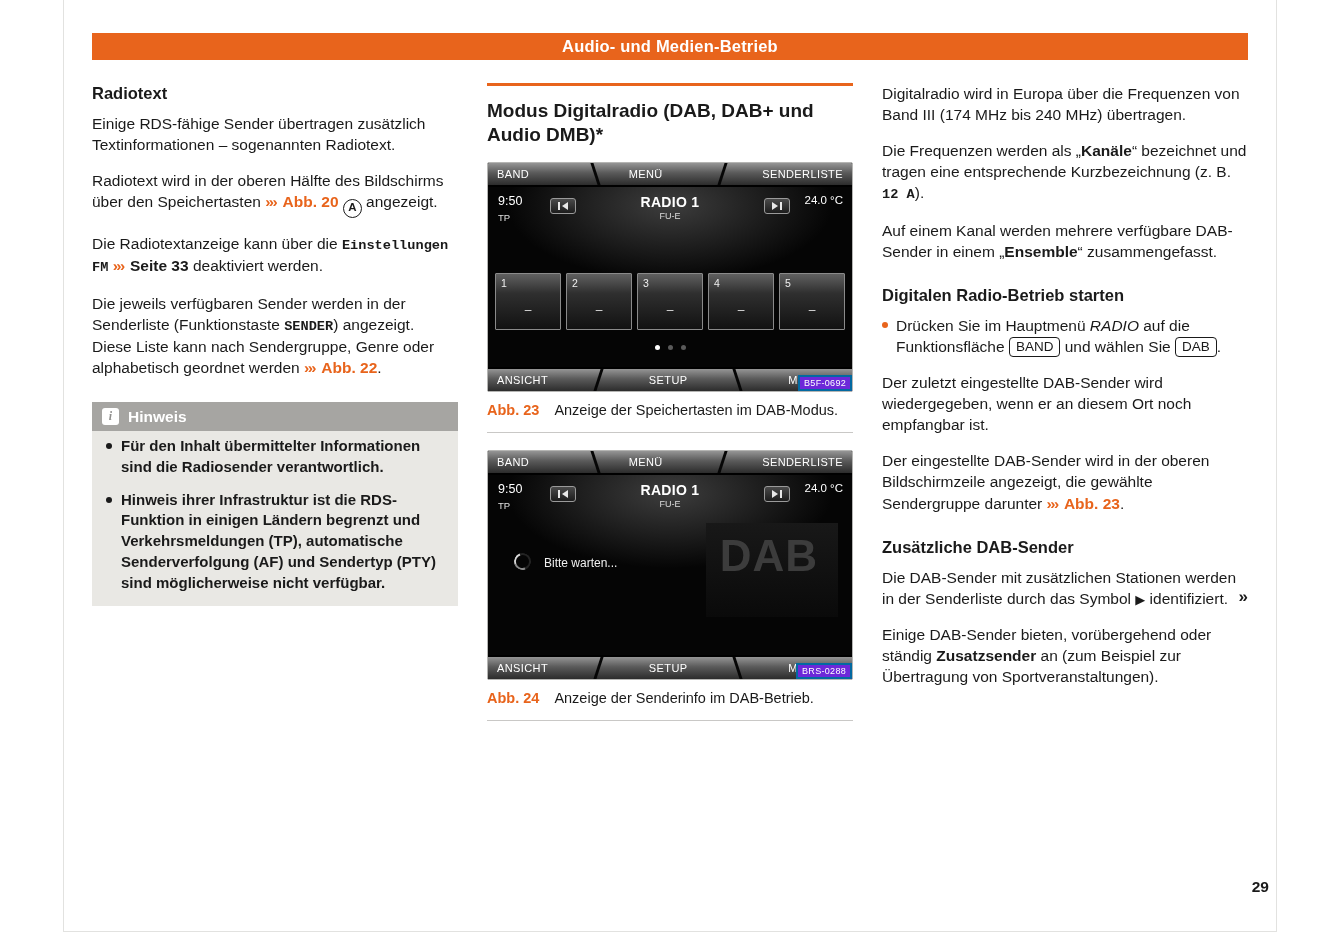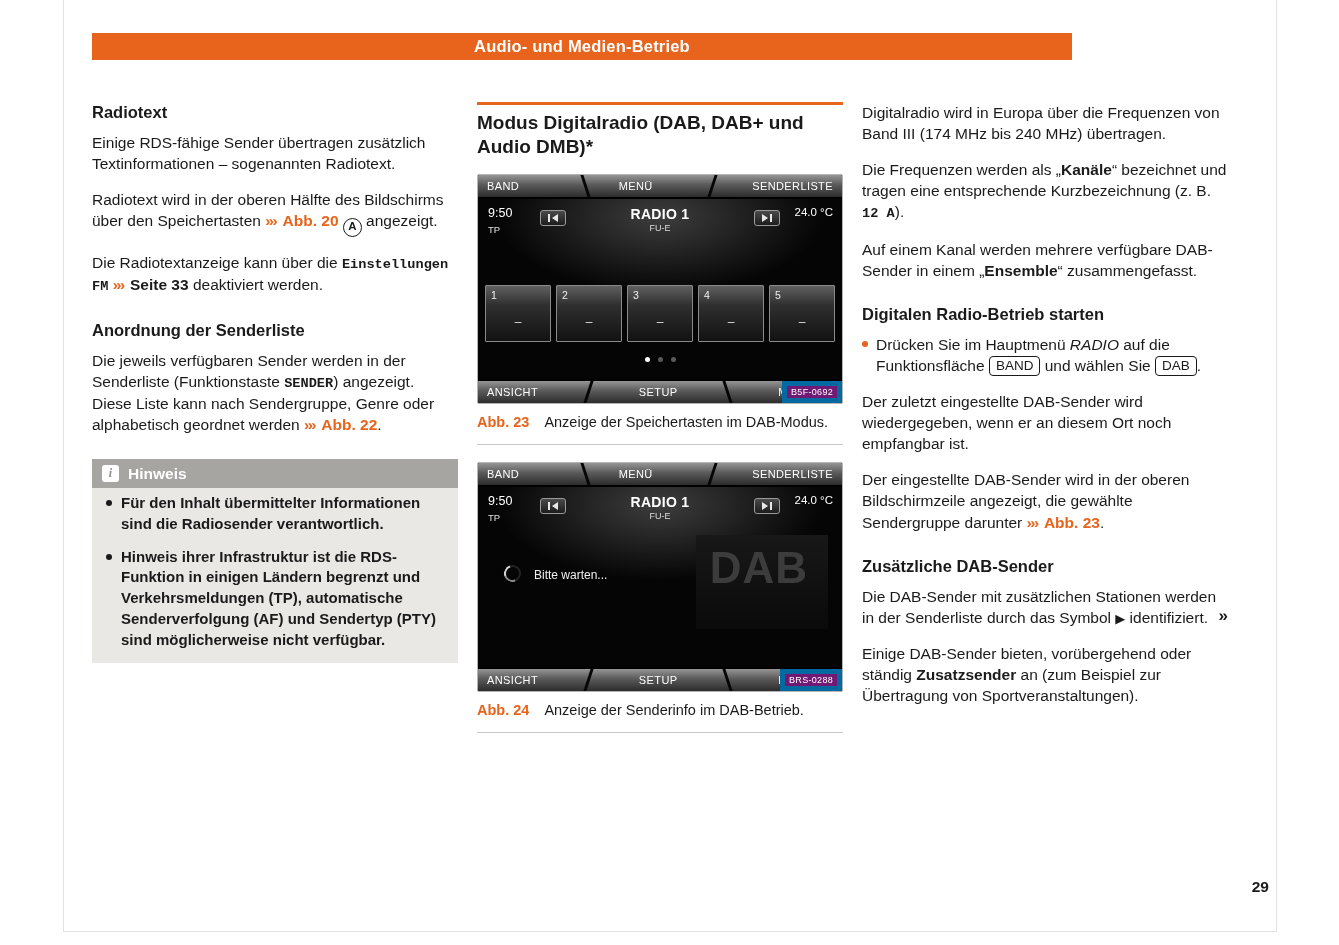--- a/index.html
+++ b/index.html
@@ -8,23 +8,23 @@
     --note-header-bg:#A6A5A2;
     --note-body-bg:#E9E8E4;
     --caption-rule:#c9c8c6;
   }
   *{margin:0;padding:0;box-sizing:border-box;}
   html,body{background:#fff;}
   body{font-family:"Liberation Sans","DejaVu Sans",sans-serif;color:var(--text);}
   .page{position:relative;width:1339px;height:945px;background:#fff;overflow:hidden;}
   .page-frame{position:absolute;left:63px;top:-4px;width:1214px;height:936px;
     border-left:1px solid #e2e2e0;border-right:1px solid #e2e2e0;border-bottom:1px solid #e2e2e0;pointer-events:none;}
-  .banner{position:absolute;left:92px;top:33px;width:980px;height:27px;background:var(--accent);
+  .banner{position:absolute;left:92px;top:33px;width:1156px;height:27px;background:var(--accent);
     color:#fff;font-weight:bold;font-size:16.5px;display:flex;align-items:center;justify-content:center;letter-spacing:.2px;}
-  .columns{position:absolute;left:92px;top:102px;width:1156px;display:flex;gap:19px;}
+  .columns{position:absolute;left:92px;top:83px;width:1156px;display:flex;gap:29px;}
   .col{width:366px;}
   p{font-size:15.5px;line-height:1.36;margin-bottom:15px;}
   .h{font-size:16.5px;font-weight:bold;margin:24px 0 10px;}
   .h.first{margin-top:1px;}
   .arrow{color:var(--accent);font-weight:bold;letter-spacing:-1.5px;margin-right:2px;}
   .ref{color:var(--accent);font-weight:bold;}
   .ref-dark{font-weight:bold;}
   .mono{font-family:"Liberation Mono","DejaVu Sans Mono",monospace;font-weight:bold;font-size:.88em;}
   .em{font-style:italic;}
   .b{font-weight:bold;}
@@ -38,21 +38,21 @@
   .note-head{background:var(--note-header-bg);color:#fff;display:flex;align-items:center;gap:9px;
     padding:0 10px;font-weight:bold;font-size:15.5px;height:29px;}
   .note-icon{width:17px;height:17px;background:#fff;color:#8f8e8c;border-radius:3px;display:flex;align-items:center;
     justify-content:center;font-weight:bold;font-size:12px;font-family:"Liberation Serif",serif;font-style:italic;flex:0 0 auto;}
   .note-body{background:var(--note-body-bg);padding:5px 14px 13px;}
   .note-item{display:flex;gap:9px;font-weight:bold;font-size:15px;line-height:1.38;margin-bottom:12px;}
   .note-item:last-child{margin-bottom:0;}
   .disc{flex:0 0 auto;width:6px;height:6px;border-radius:50%;background:#1a1a1a;margin-top:7px;}
   .disc.orange{background:var(--accent);}
   
-  .section-heading{border-top:3px solid var(--accent);padding-top:6px;font-size:19px;font-weight:bold;line-height:1.26;margin-bottom:15px;}
+  .section-heading{border-top:3px solid var(--accent);padding-top:13px;font-size:19px;font-weight:bold;line-height:1.26;margin-bottom:15px;}
   .figure{margin-bottom:0;}
   .screen{position:relative;width:366px;height:230px;background:#000;border:1px solid #b5b5b3;border-radius:2px;overflow:hidden;}
   .bar{position:absolute;left:0;right:0;height:23px;background:linear-gradient(180deg,#959595,#5a5a5a 45%,#2c2c2c);
     display:flex;align-items:center;justify-content:space-between;padding:0 9px;overflow:hidden;}
   .bar.top{top:0;border-bottom:1px solid #000;}
   .bar.bottom{bottom:0;border-top:1px solid #000;}
   .bar-label{position:relative;color:#fff;font-size:11px;letter-spacing:.4px;z-index:2;}
   .sep{position:absolute;top:-3px;bottom:-3px;width:3px;background:#060606;z-index:1;}
   .bar.top .s1{left:29%;transform:skewX(18deg);}
   .bar.top .s2{left:64%;transform:skewX(-18deg);}
@@ -74,22 +74,22 @@
   .tri-l{width:0;height:0;border-top:4px solid transparent;border-bottom:4px solid transparent;border-right:6px solid #e8e8e8;}
   .tri-r{width:0;height:0;border-top:4px solid transparent;border-bottom:4px solid transparent;border-left:6px solid #e8e8e8;}
   .presets{position:absolute;left:7px;right:7px;top:86px;display:flex;gap:5px;}
   .preset{flex:1;height:57px;border:1px solid #8a8a8a;border-radius:1px;position:relative;
     background:linear-gradient(180deg,#606060 0%,#2f2f2f 35%,#121212 100%);}
   .preset .num{position:absolute;left:5px;top:3px;font-size:10.5px;color:#f0f0f0;}
   .preset .val{position:absolute;left:0;right:0;bottom:12px;text-align:center;font-size:12px;color:#e0e0e0;}
   .dots{position:absolute;left:0;right:0;top:158px;display:flex;justify-content:center;gap:8px;}
   .dot{width:5px;height:5px;border-radius:50%;background:#5a5a5a;}
   .dot.on{background:#fff;}
-  .fig-code{position:absolute;right:0;bottom:0;z-index:3;font-size:9px;color:#fff;background:#701a75;
-    border:5px solid #0369a1;padding:1px 4px;letter-spacing:.3px;}
+  .fig-code{position:absolute;right:0;bottom:0;z-index:3;font-size:9px;color:#fff;background:#6d28d9;
+    border:2px solid #0369a1;padding:1px 4px;letter-spacing:.3px;}
   .spinner{position:absolute;left:26px;top:78px;width:17px;height:17px;border-radius:50%;
     border:2.5px solid rgba(255,255,255,.12);border-left-color:#d9d9d9;border-bottom-color:#8a8a8a;transform:rotate(25deg);}
   .waiting{position:absolute;left:56px;top:81px;font-size:12px;color:#f0f0f0;}
   .dab-panel{position:absolute;right:14px;top:48px;width:132px;height:94px;background:linear-gradient(180deg,#181818,#0a0a0a);}
   .dab-logo{position:absolute;right:34px;top:56px;font-size:44px;font-weight:bold;color:#3c3c3c;letter-spacing:1px;}
   .caption{padding:9px 0 12px;border-bottom:1px solid var(--caption-rule);font-size:14.5px;line-height:1.32;margin-bottom:17px;}
   .fig-label{color:var(--accent);font-weight:bold;margin-right:15px;}
   .mid-tail{margin-top:2px;}
   
   .step{display:flex;gap:8px;margin-bottom:15px;}
@@ -109,21 +109,20 @@
   <main class="columns">
 
     <section class="col">
       <h3 class="h first">Radiotext</h3>
       <p><span>Einige RDS-fähige Sender übertragen zusätzlich Textinformationen – sogenannten Radiotext.</span></p>
 
       <p><span>Radiotext wird in der oberen Hälfte des Bildschirms über den Speichertasten </span><span class="xref"><span class="arrow">›››</span>&nbsp;<span class="ref">Abb. 20</span></span> <span class="circle-badge">A</span><span> angezeigt.</span></p>
 
       <p><span>Die Radiotextanzeige kann über die </span><span class="mono">Einstellungen FM</span> <span class="xref"><span class="arrow">›››</span>&nbsp;<span class="ref-dark">Seite 33</span></span><span> deaktiviert werden.</span></p>
 
-      <h3 class="h">Anordnung der Senderliste</h3>
 
       <p><span>Die jeweils verfügbaren Sender werden in der Senderliste (Funktionstaste </span><span class="mono">SENDER</span><span>) angezeigt. Diese Liste kann nach Sendergruppe, Genre oder alphabetisch geordnet werden </span><span class="xref"><span class="arrow">›››</span>&nbsp;<span class="ref">Abb. 22</span></span><span>.</span></p>
 
       <aside class="note">
         <div class="note-head">
           <span class="note-icon">i</span>
           <span>Hinweis</span>
         </div>
         <div class="note-body">
           <p class="note-item">

